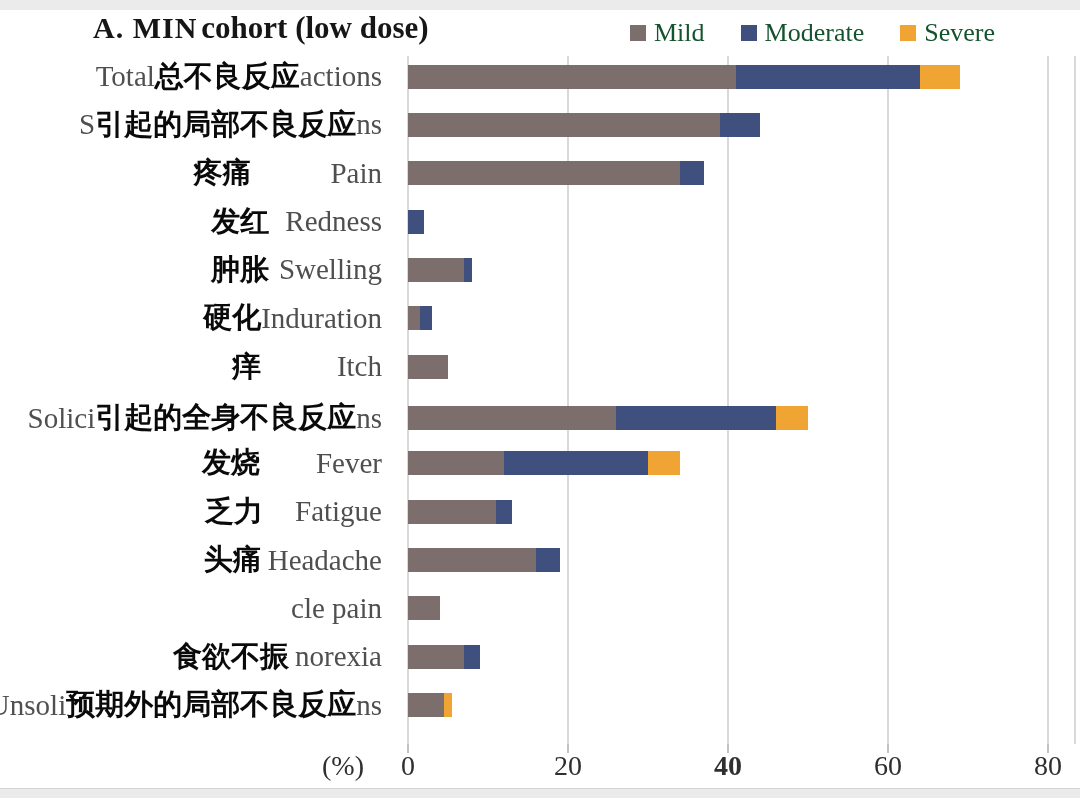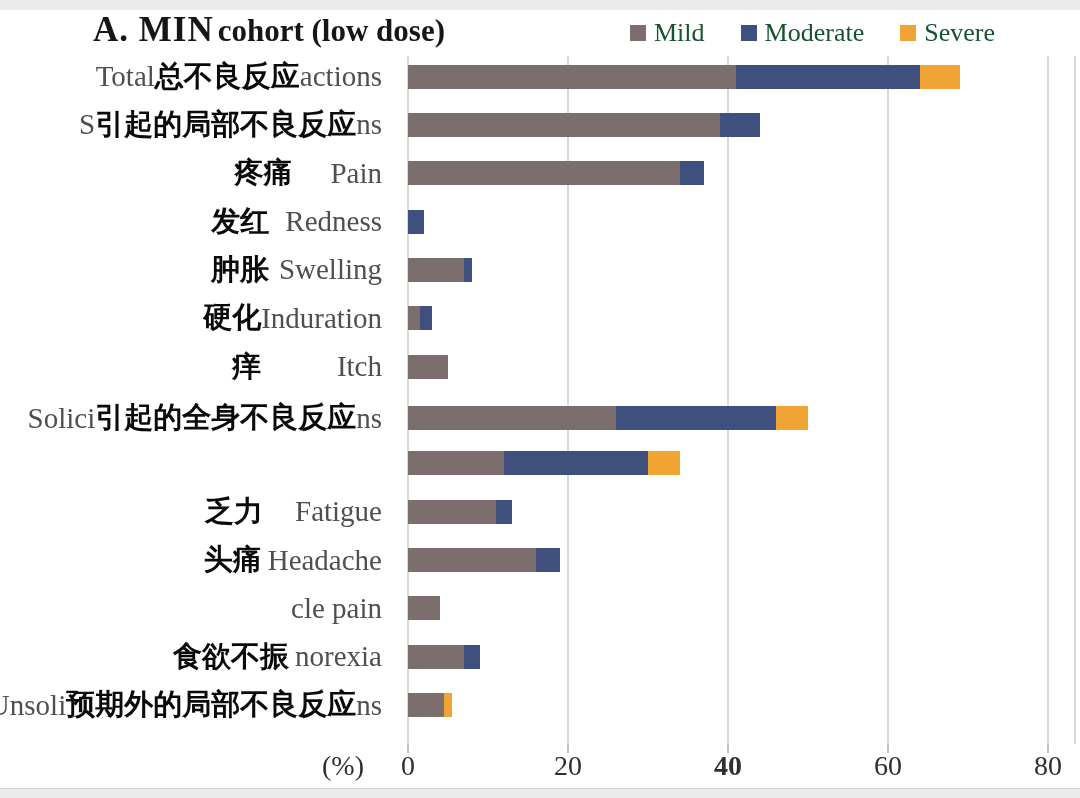--- a/index.html
+++ b/index.html
@@ -5,21 +5,21 @@
   html,body { margin:0; padding:0; }
   .page {
     position:relative; width:1080px; height:798px; background:#ffffff;
     font-family:"Liberation Serif","DejaVu Serif",serif; overflow:hidden;
   }
   .strip { position:absolute; left:0; width:100%; background:#ebebeb; }
   .strip.top { top:0; height:10px; }
   .strip.bottom { bottom:0; height:9px; border-top:1px solid #d4d4d4; }
 
   .title { position:absolute; left:93px; top:10px; font-weight:bold; color:#161616; white-space:nowrap; }
-  .title .t1 { font-size:35px; letter-spacing:1px; }
+  .title .t1 { font-size:30px; letter-spacing:1px; }
   .title .t2 { font-size:31px; }
 
   .legend { position:absolute; top:18px; left:630px; display:flex; gap:36px; align-items:center; }
   .legend-item { display:flex; align-items:center; gap:8px; font-size:26px; color:#14532d; }
   .swatch { width:16px; height:16px; display:inline-block; }
 
   .plot { position:absolute; left:408px; top:56px; width:668px; height:688px; }
   .gridline { position:absolute; top:0; bottom:0; width:2px; background:#d9d9d9; }
   .plot-right-border { position:absolute; top:0; bottom:0; right:0; width:2px; background:#d9d9d9; }
   .axis-tick { position:absolute; top:688px; height:9px; width:2px; background:#c2c2c2; }
@@ -97,21 +97,21 @@
           <div class="frag-zh">引起的局部不良反应</div>
           <div class="frag-en">ns</div>
         </div>
         <div class="bar">
           <div class="seg" style="width: 312px; background: rgb(123, 110, 108);"></div>
           <div class="seg" style="width: 40px; background: rgb(64, 80, 126);"></div>
         </div>
       </div>
       <div class="row" style="top: 155.2px;">
         <div class="row-label">
-          <div class="frag-zh" style="margin-right: 38px;">疼痛</div>
+          <div class="frag-zh" style="margin-right: 79px;">疼痛</div>
           <div class="frag-en">Pain</div>
         </div>
         <div class="bar">
           <div class="seg" style="width: 272px; background: rgb(123, 110, 108);"></div>
           <div class="seg" style="width: 24px; background: rgb(64, 80, 126);"></div>
         </div>
       </div>
       <div class="row" style="top: 203.55px;">
         <div class="row-label">
           <div class="frag-zh" style="margin-right: 16px;">发红</div>
@@ -156,20 +156,24 @@
           <div class="frag-zh">引起的全身不良反应</div>
           <div class="frag-en">ns</div>
         </div>
         <div class="bar">
           <div class="seg" style="width: 208px; background: rgb(123, 110, 108);"></div>
           <div class="seg" style="width: 160px; background: rgb(64, 80, 126);"></div>
           <div class="seg" style="width: 32px; background: rgb(240, 164, 51);"></div>
         </div>
       </div>
       <div class="row" style="top: 445.3px;">
+        <div class="row-label">
+          <div class="frag-zh" style="margin-right: 56px;">发烧</div>
+          <div class="frag-en">Fever</div>
+        </div>
         <div class="bar">
           <div class="seg" style="width: 96px; background: rgb(123, 110, 108);"></div>
           <div class="seg" style="width: 144px; background: rgb(64, 80, 126);"></div>
           <div class="seg" style="width: 32px; background: rgb(240, 164, 51);"></div>
         </div>
       </div>
       <div class="row" style="top: 493.65px;">
         <div class="row-label">
           <div class="frag-zh" style="margin-right: 32px;">乏力</div>
           <div class="frag-en">Fatigue</div>

